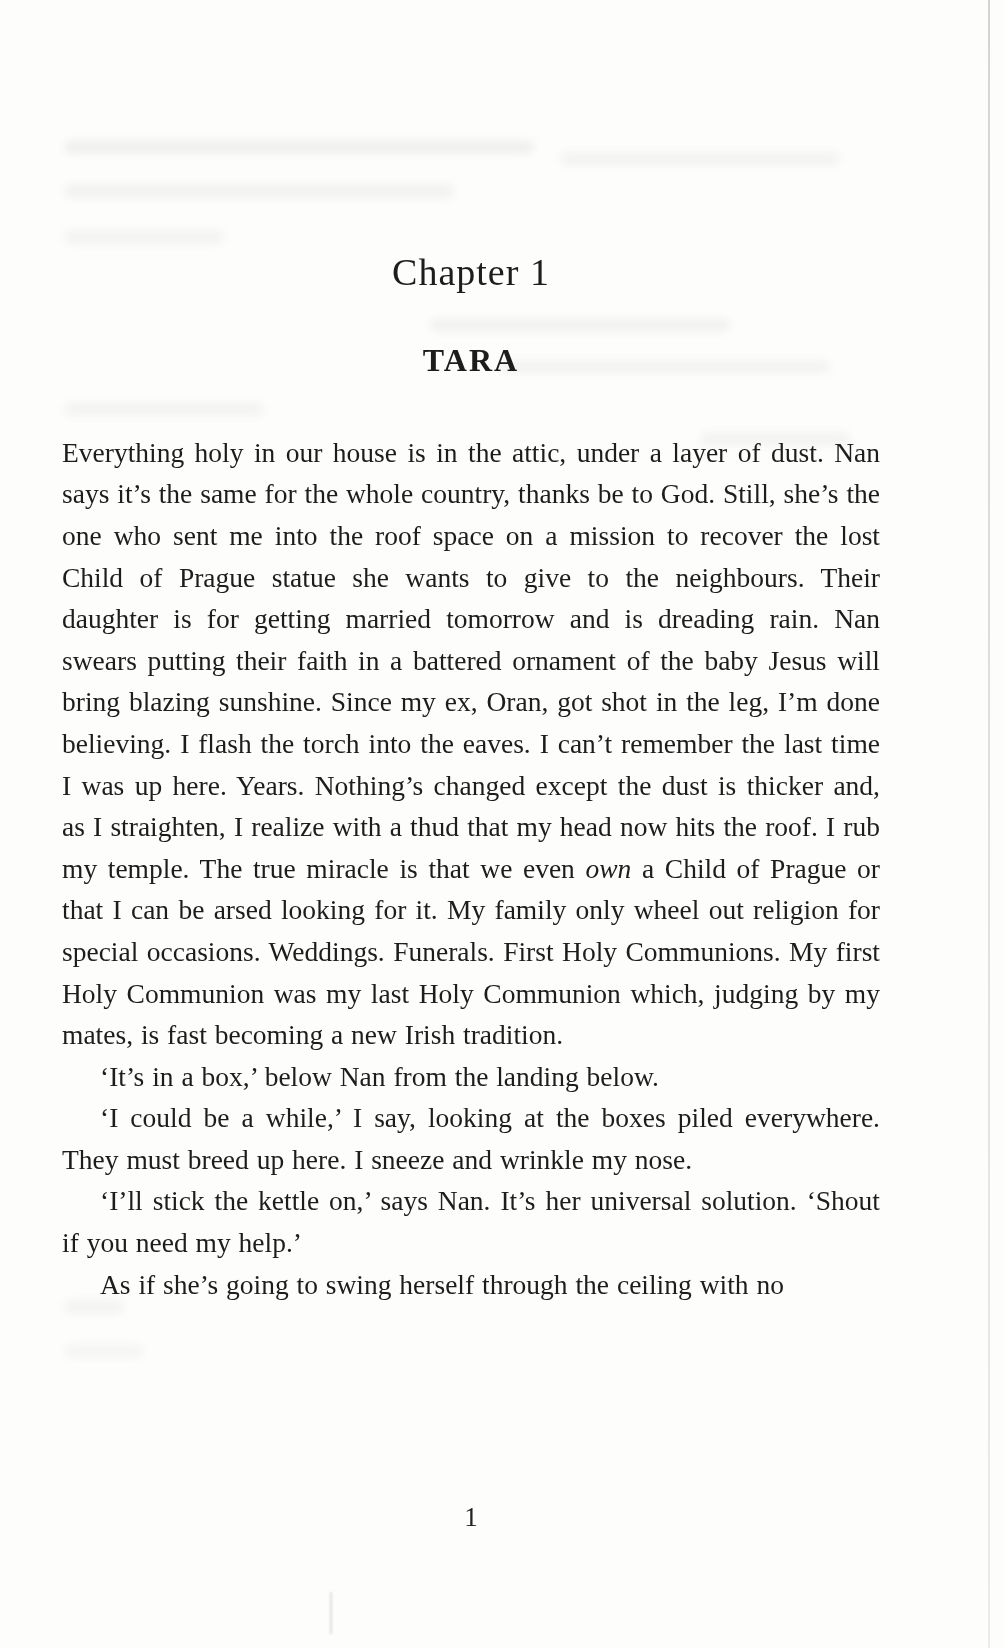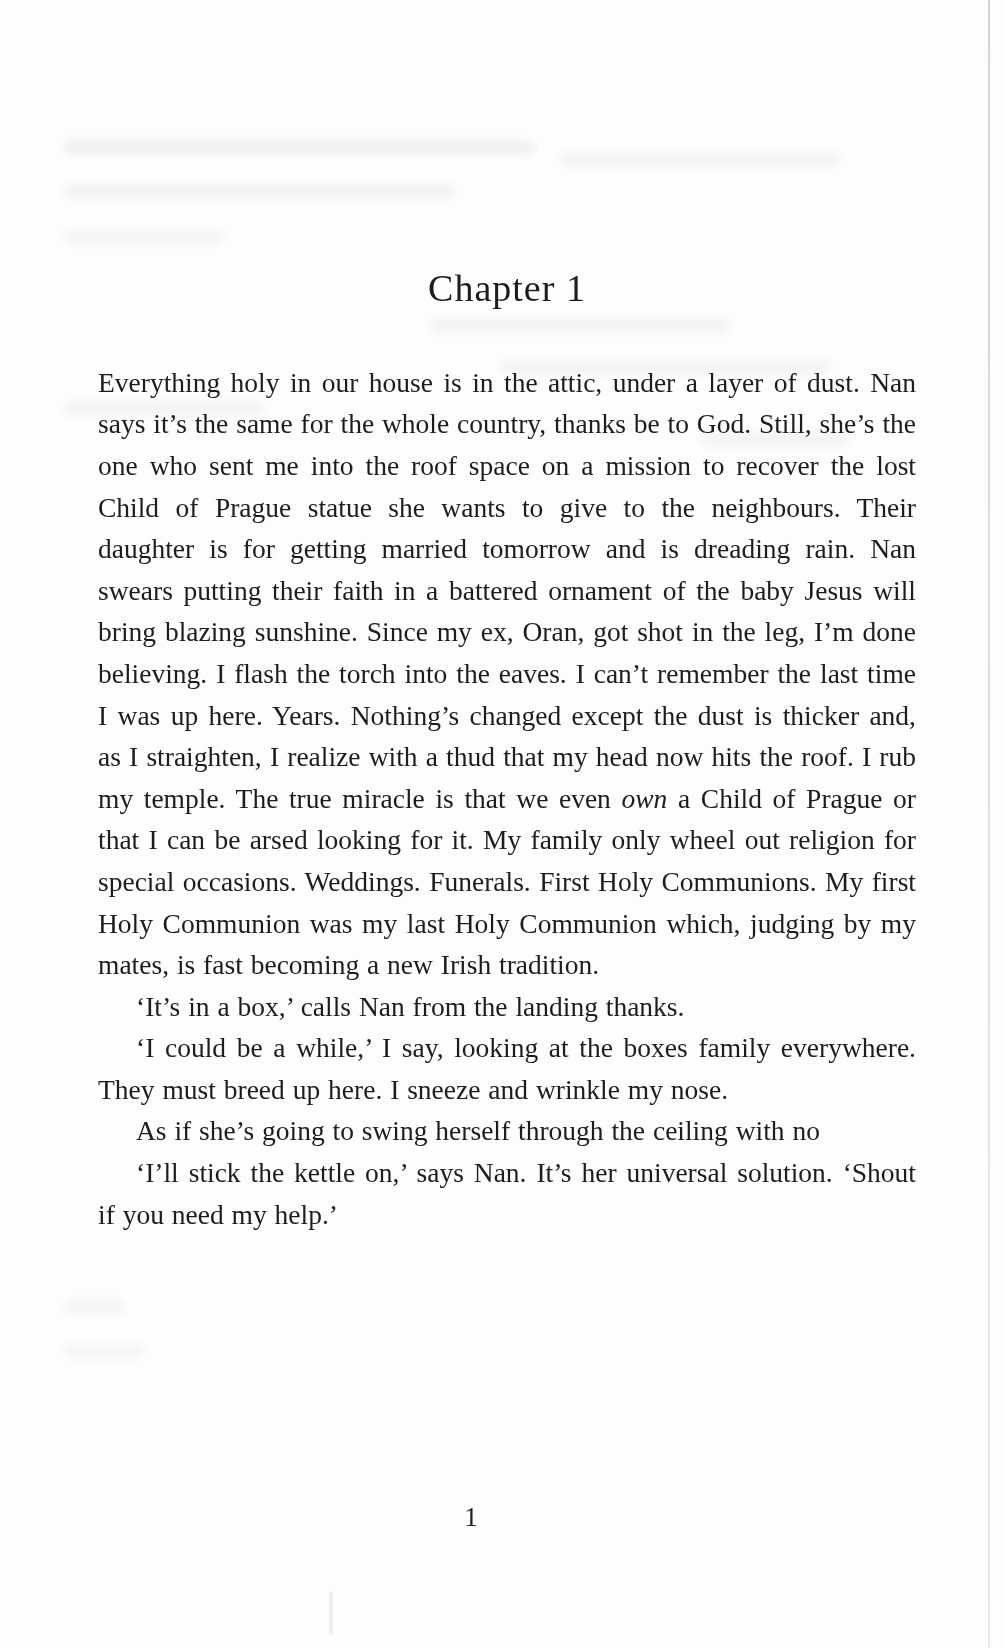--- a/index.html
+++ b/index.html
@@ -12,24 +12,23 @@
     width: 1004px;
     height: 1648px;
     background: #fdfdfc;
     overflow: hidden;
     font-family: "Liberation Serif", "DejaVu Serif", serif;
     color: #1d1d1d;
   }
   .content {
     position: absolute;
     left: 62px;
-    top: 16px;
+    top: 0;
     width: 818px;
     padding-top: 252px;
-    margin-left: 36px;
   }
   .chapter {
     margin: 0;
     text-align: center;
     font-size: 38px;
     font-weight: normal;
     letter-spacing: 1px;
     line-height: 1.1;
   }
   .title {
@@ -128,32 +127,33 @@
   <div class="smudge s8"></div>
   <div class="smudge s9"></div>
   <div class="smudge s10"></div>
   <div class="edge-line"></div>
   <div class="bottom-mark"></div>
 
   <div class="content">
 
     <h1 class="chapter">Chapter 1</h1>
 
+    <h2 class="title">TARA</h2>
 
 
     <div class="bodytext">
 
       <p class="para"><span>Everything holy in our house is in the attic, under a layer of dust. Nan says it’s the same for the whole country, thanks be to God. Still, she’s the one who sent me into the roof space on a mission to recover the lost Child of Prague statue she wants to give to the neighbours. Their daughter is for getting married tomorrow and is dreading rain. Nan swears putting their faith in a battered ornament of the baby Jesus will bring blazing sunshine. Since my ex, Oran, got shot in the leg, I’m done believing. I flash the torch into the eaves. I can’t remember the last time I was up here. Years. Nothing’s changed except the dust is thicker and, as I straighten, I realize with a thud that my head now hits the roof. I rub my temple. The true miracle is that we even </span><em>own</em><span> a Child of Prague or that I can be arsed looking for it. My family only wheel out religion for special occasions. Weddings. Funerals. First Holy Communions. My first Holy Communion was my last Holy Communion which, judging by my mates, is fast becoming a new Irish tradition.</span></p>
 
-      <p class="para indent">‘It’s in a box,’ calls Nan from the landing thanks.</p>
+      <p class="para indent">‘It’s in a box,’ below Nan from the landing below.</p>
 
-      <p class="para indent">‘I could be a while,’ I say, looking at the boxes family everywhere. They must breed up here. I sneeze and wrinkle my nose.</p>
+      <p class="para indent">‘I could be a while,’ I say, looking at the boxes piled everywhere. They must breed up here. I sneeze and wrinkle my nose.</p>
+
+      <p class="para indent">‘I’ll stick the kettle on,’ says Nan. It’s her universal solution. ‘Shout if you need my help.’</p>
 
       <p class="para indent">As if she’s going to swing herself through the ceiling with no</p>
-
-      <p class="para indent">‘I’ll stick the kettle on,’ says Nan. It’s her universal solution. ‘Shout if you need my help.’</p>
 
     </div>
   </div>
 
   <div class="pagenum">1</div>
 
 </div>
 
 </body></html>

